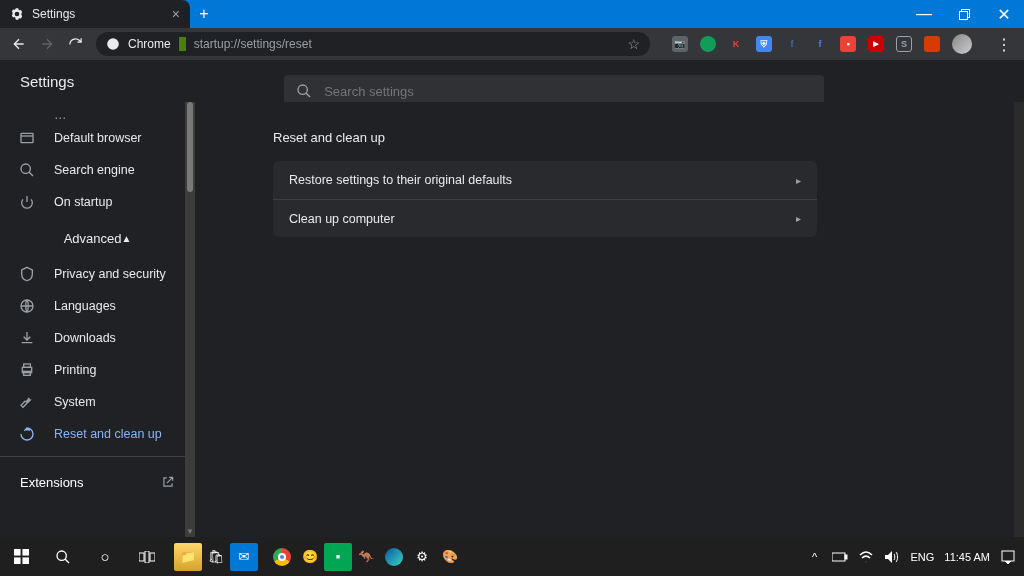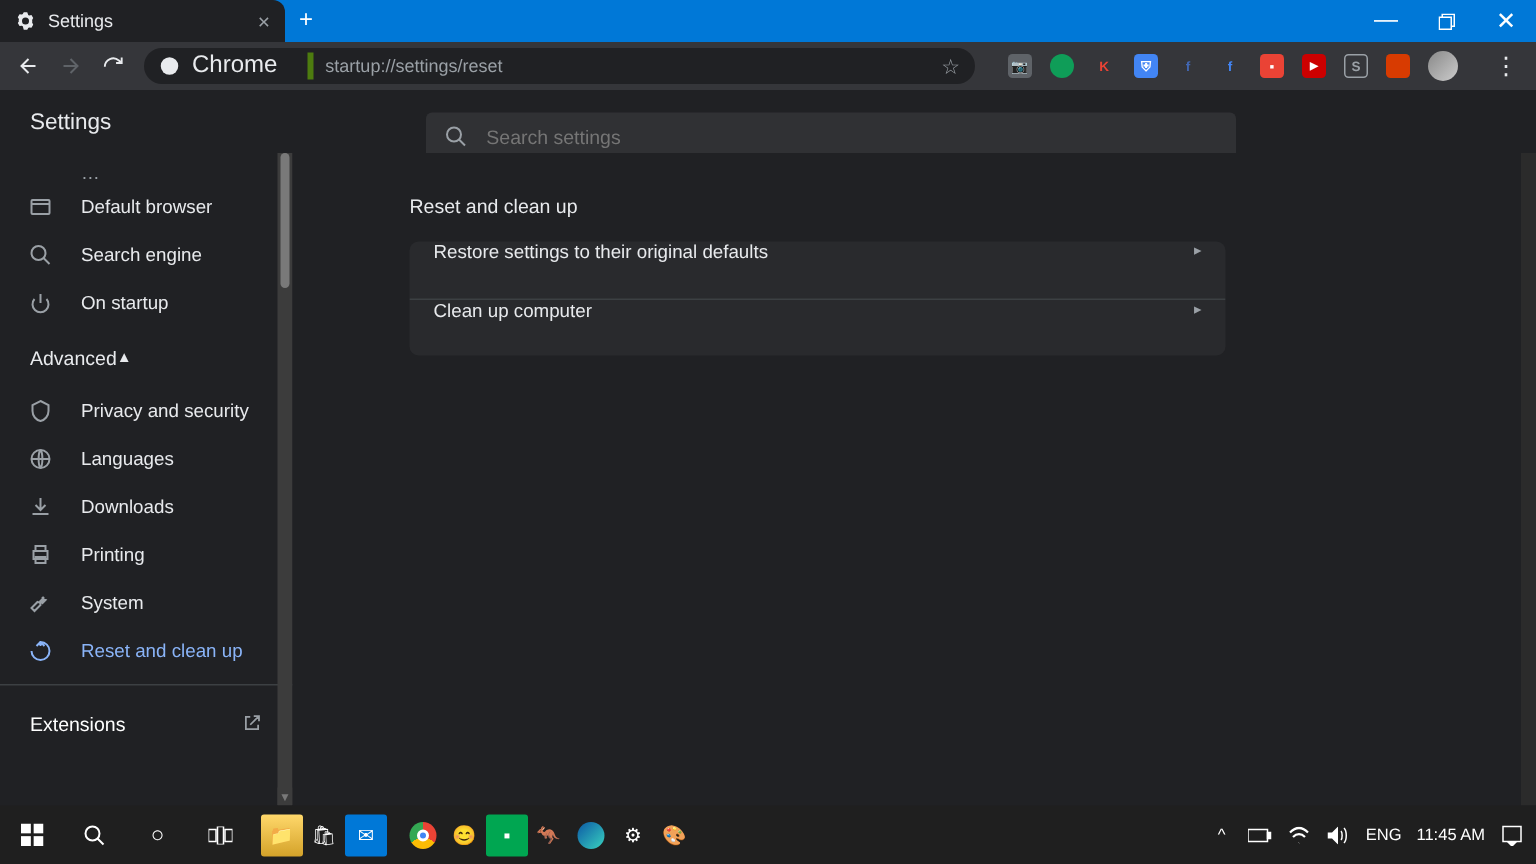--- a/index.html
+++ b/index.html
@@ -11,21 +11,21 @@
     .tab-close { margin-left: auto; color: #9aa0a6; font-size: 14px; cursor: pointer; }
     .newtab { width: 28px; display: flex; align-items: center; justify-content: center; color: #fff; font-size: 16px; cursor: pointer; }
     .win-controls { position: absolute; right: 0; top: 0; height: 100%; display: flex; }
     .win-btn { width: 40px; display: flex; align-items: center; justify-content: center; color: #fff; cursor: pointer; }
     
     .addrbar { height: 32px; background: #35363a; display: flex; align-items: center; padding: 0 8px; gap: 6px; }
     .nav-btn { width: 22px; height: 22px; display: flex; align-items: center; justify-content: center; color: #9aa0a6; cursor: pointer; }
     .nav-btn.active { color: #e8eaed; }
     .omnibox { flex: 1; max-width: 565px; height: 24px; background: #202124; border-radius: 12px; display: flex; align-items: center; padding: 0 10px; gap: 8px; margin-left: 4px; }
     .omni-icon { width: 14px; height: 14px; display: flex; align-items: center; justify-content: center; }
-    .omni-label { color: #e8eaed; font-size: 16px; border-right: 4px solid #4d7c0f; padding-right: 20px; }
+    .omni-label { color: #e8eaed; font-size: 12px; border-right: 7px solid #4d7c0f; padding-right: 8px; }
     .omni-url { color: #9aa0a6; font-size: 12px; }
     .omni-star { margin-left: auto; color: #9aa0a6; font-size: 14px; }
     .ext-icons { display: flex; gap: 12px; margin-left: 16px; align-items: center; }
     .ext { width: 16px; height: 16px; border-radius: 3px; display: flex; align-items: center; justify-content: center; font-size: 9px; font-weight: bold; }
     .menu-dots { color: #e8eaed; font-size: 16px; margin-left: 12px; margin-right: 4px; cursor: pointer; }
     .avatar { width: 20px; height: 20px; border-radius: 50%; background: linear-gradient(135deg,#888,#ccc); }
     
     .content-header { height: 42px; display: flex; align-items: center; padding: 0 20px; background: #202124; }
     .settings-title { color: #e8eaed; font-size: 15px; }
     .search-box { margin-left: 210px; width: 540px; height: 32px; background: #303134; border-radius: 4px; display: flex; align-items: center; padding: 0 12px; gap: 12px; margin-top: 20px; }
@@ -34,28 +34,28 @@
     .main-area { display: flex; height: 435px; background: #202124; position: relative; }
     .sidebar { width: 195px; overflow: hidden; position: relative; }
     .scrollbar-v { position: absolute; right: 0; top: 0; width: 10px; height: 100%; background: #3c3c3c; }
     .scrollbar-v::before { content: ''; position: absolute; left: 2px; top: 0; width: 6px; height: 90px; background: #797979; border-radius: 3px; }
     .scrollbar-arrow-dn { position: absolute; bottom: 0; right: 0; width: 10px; height: 12px; display: flex; align-items: center; justify-content: center; color: #797979; font-size: 8px; background: #3c3c3c; }
     .side-item { display: flex; align-items: center; height: 32px; padding: 0 18px; gap: 18px; color: #e8eaed; font-size: 12.5px; font-weight: 500; cursor: pointer; }
     .side-item.cut { height: 20px; overflow: hidden; align-items: flex-end; color: #9aa0a6; }
     .side-item.active { color: #8ab4f8; }
     .side-item .icon { width: 18px; display: flex; justify-content: center; color: #9aa0a6; }
     .side-item.active .icon { color: #8ab4f8; }
-    .section-hdr { display: flex; align-items: center; justify-content: flex-start; height: 40px; padding: 0 20px; color: #e8eaed; font-size: 13px; cursor: pointer; }
+    .section-hdr { display: flex; align-items: center; justify-content: center; height: 40px; padding: 0 20px; color: #e8eaed; font-size: 13px; cursor: pointer; }
     .side-link { display: flex; align-items: center; justify-content: space-between; height: 38px; padding: 0 20px; color: #ffffff; font-size: 13px; font-weight: 500; cursor: pointer; gap: 44px; }
     .divider { height: 1px; background: #3c4043; margin: 6px 0; }
     
     .panel { flex: 1; padding: 28px 0 0 78px; position: relative; }
     .panel-title { color: #e8eaed; font-size: 13px; font-weight: 500; margin-bottom: 16px; }
     .card { width: 544px; background: #292a2d; border-radius: 6px; overflow: hidden; }
-    .row { height: 38px; display: flex; justify-content: space-between; padding: 0 16px; color: #e8eaed; font-size: 12.5px; cursor: pointer; }
+    .row { height: 38px; display: flex; align-items: center; justify-content: space-between; padding: 0 16px; color: #e8eaed; font-size: 12.5px; cursor: pointer; }
     .row + .row { border-top: 1px solid #3c4043; }
     .chev { color: #9aa0a6; font-size: 10px; }
     .scrollbar-main { position: absolute; right: 0; top: 0; width: 10px; height: 100%; background: #2b2b2b; }
     
     .taskbar { height: 39px; background: #1f1f1f; display: flex; align-items: center; padding: 0 0 0 0; position: relative; }
     .task-left { display: flex; align-items: center; gap: 0; }
     .tbtn { width: 42px; height: 39px; display: flex; align-items: center; justify-content: center; color: #fff; cursor: pointer; font-size: 15px; }
     .task-apps { display: flex; align-items: center; gap: 0; margin-left: 6px; }
     .app { width: 28px; height: 28px; display: flex; align-items: center; justify-content: center; border-radius: 2px; font-size: 13px; }
     .task-right { position: absolute; right: 0; display: flex; align-items: center; gap: 10px; padding-right: 8px; color: #fff; font-size: 11px; }

